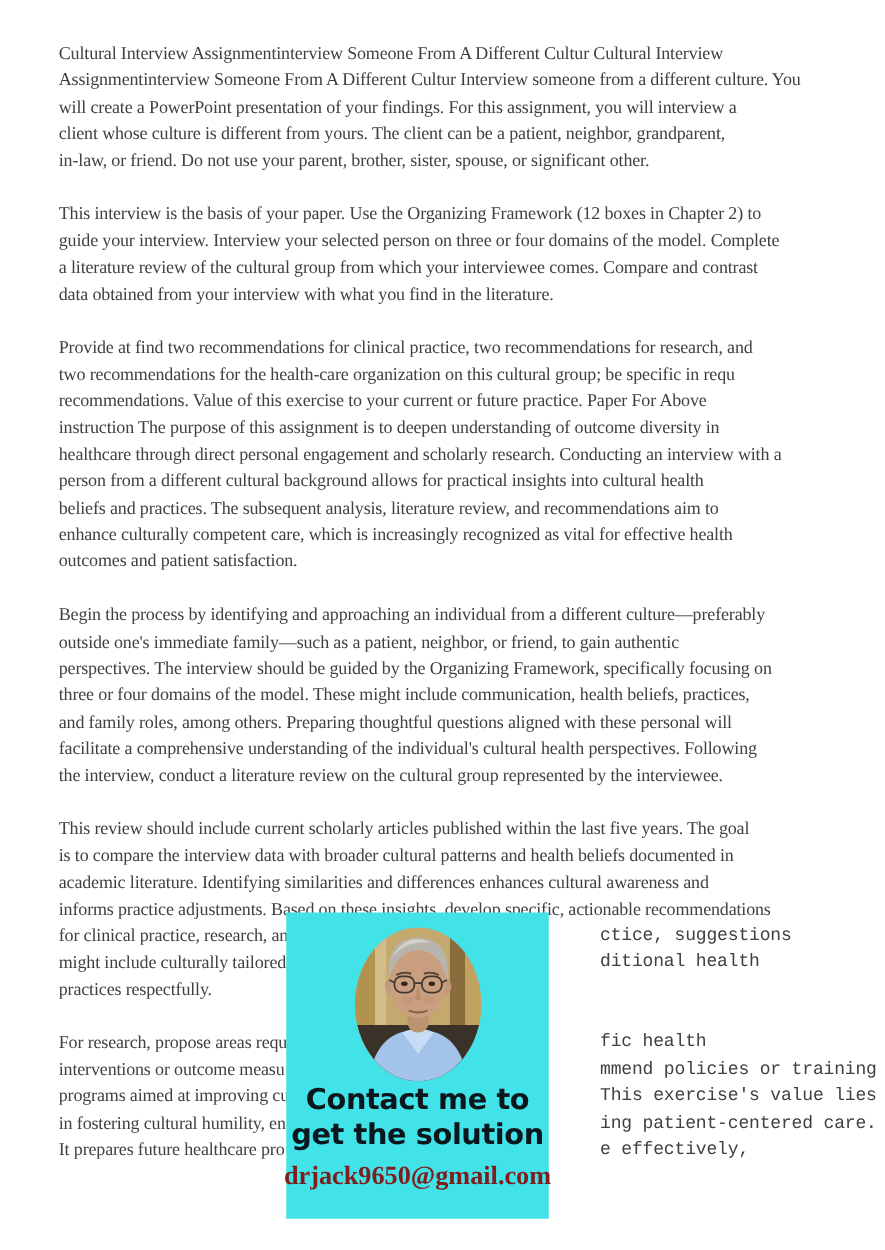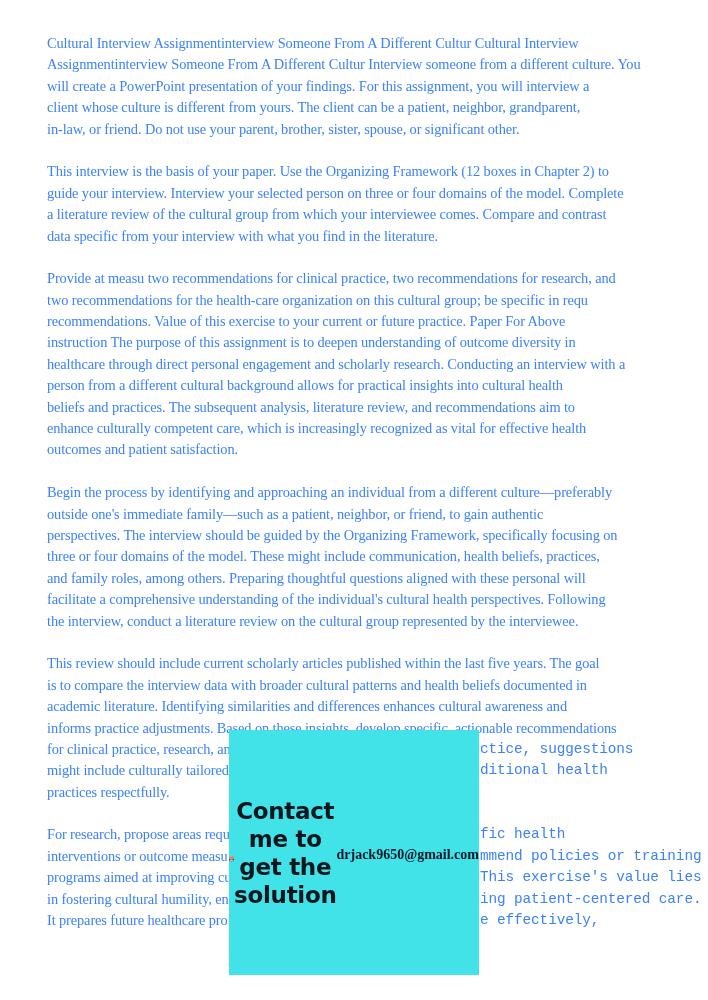--- a/index.html
+++ b/index.html
@@ -3,60 +3,60 @@
 <meta charset="utf-8">
 <style>
   html,body{margin:0;padding:0;}
   body{
     width:708px;height:1000px;position:relative;overflow:hidden;
     background:#ffffff;
     font-family:"Liberation Serif", serif;
   }
   .doc{
     position:absolute;left:47px;top:33px;width:614px;
-    font-size:14.4px;line-height:21.4px;letter-spacing:-0.12px;color:#3b82f6;
+    font-size:14.4px;line-height:21.4px;letter-spacing:-0.12px;color:#404040;
   }
   .para{margin:0 0 21.4px 0;}
   .line{height:21.4px;white-space:nowrap;position:relative;}
   .frag-right{position:absolute;left:433px;top:0;white-space:nowrap;font-family:Liberation Mono, monospace;}
   
   .card{
-    position:absolute;left:229px;top:730px;width:250px;height:245px;
-    background:#41E2E8;z-index:5;display:flex;flex-direction:row;align-items:center;
+    position:absolute;left:229px;top:730px;width:210px;height:245px;
+    background:#41E2E8;z-index:5;display:flex;flex-direction:column;align-items:center;
   }
   .photo{margin-top:12px;display:block;}
   .card-heading{
     margin-top:1px;text-align:center;color:#0c161d;
     font-family:"DejaVu Sans", sans-serif;font-weight:700;
     font-size:23px;line-height:28px;letter-spacing:-0.3px;
   }
   .card-email{
-    margin-top:5px;text-align:center;color:#0f172a;
-    font-family:"Liberation Serif", serif;font-weight:700;font-size:14px;line-height:26px;
+    margin-top:5px;text-align:center;color:#7f1d1d;
+    font-family:"Liberation Serif", serif;font-weight:700;font-size:21px;line-height:26px;
   }
 </style>
 </head>
 <body>
 
 <div class="doc">
     <div class="para">
       <div class="line">Cultural Interview Assignmentinterview Someone From A Different Cultur Cultural Interview</div>
       <div class="line">Assignmentinterview Someone From A Different Cultur Interview someone from a different culture. You</div>
       <div class="line">will create a PowerPoint presentation of your findings. For this assignment, you will interview a</div>
       <div class="line">client whose culture is different from yours. The client can be a patient, neighbor, grandparent,</div>
       <div class="line">in-law, or friend. Do not use your parent, brother, sister, spouse, or significant other.</div>
     </div>
     <div class="para">
       <div class="line">This interview is the basis of your paper. Use the Organizing Framework (12 boxes in Chapter 2) to</div>
       <div class="line">guide your interview. Interview your selected person on three or four domains of the model. Complete</div>
       <div class="line">a literature review of the cultural group from which your interviewee comes. Compare and contrast</div>
-      <div class="line">data specific from your interview with what you find in the literature.</div>
+      <div class="line">data obtained from your interview with what you find in the literature.</div>
     </div>
     <div class="para">
-      <div class="line">Provide at measu two recommendations for clinical practice, two recommendations for research, and</div>
+      <div class="line">Provide at find two recommendations for clinical practice, two recommendations for research, and</div>
       <div class="line">two recommendations for the health-care organization on this cultural group; be specific in requ</div>
       <div class="line">recommendations. Value of this exercise to your current or future practice. Paper For Above</div>
       <div class="line">instruction The purpose of this assignment is to deepen understanding of outcome diversity in</div>
       <div class="line">healthcare through direct personal engagement and scholarly research. Conducting an interview with a</div>
       <div class="line">person from a different cultural background allows for practical insights into cultural health</div>
       <div class="line">beliefs and practices. The subsequent analysis, literature review, and recommendations aim to</div>
       <div class="line">enhance culturally competent care, which is increasingly recognized as vital for effective health</div>
       <div class="line">outcomes and patient satisfaction.</div>
     </div>
     <div class="para">

